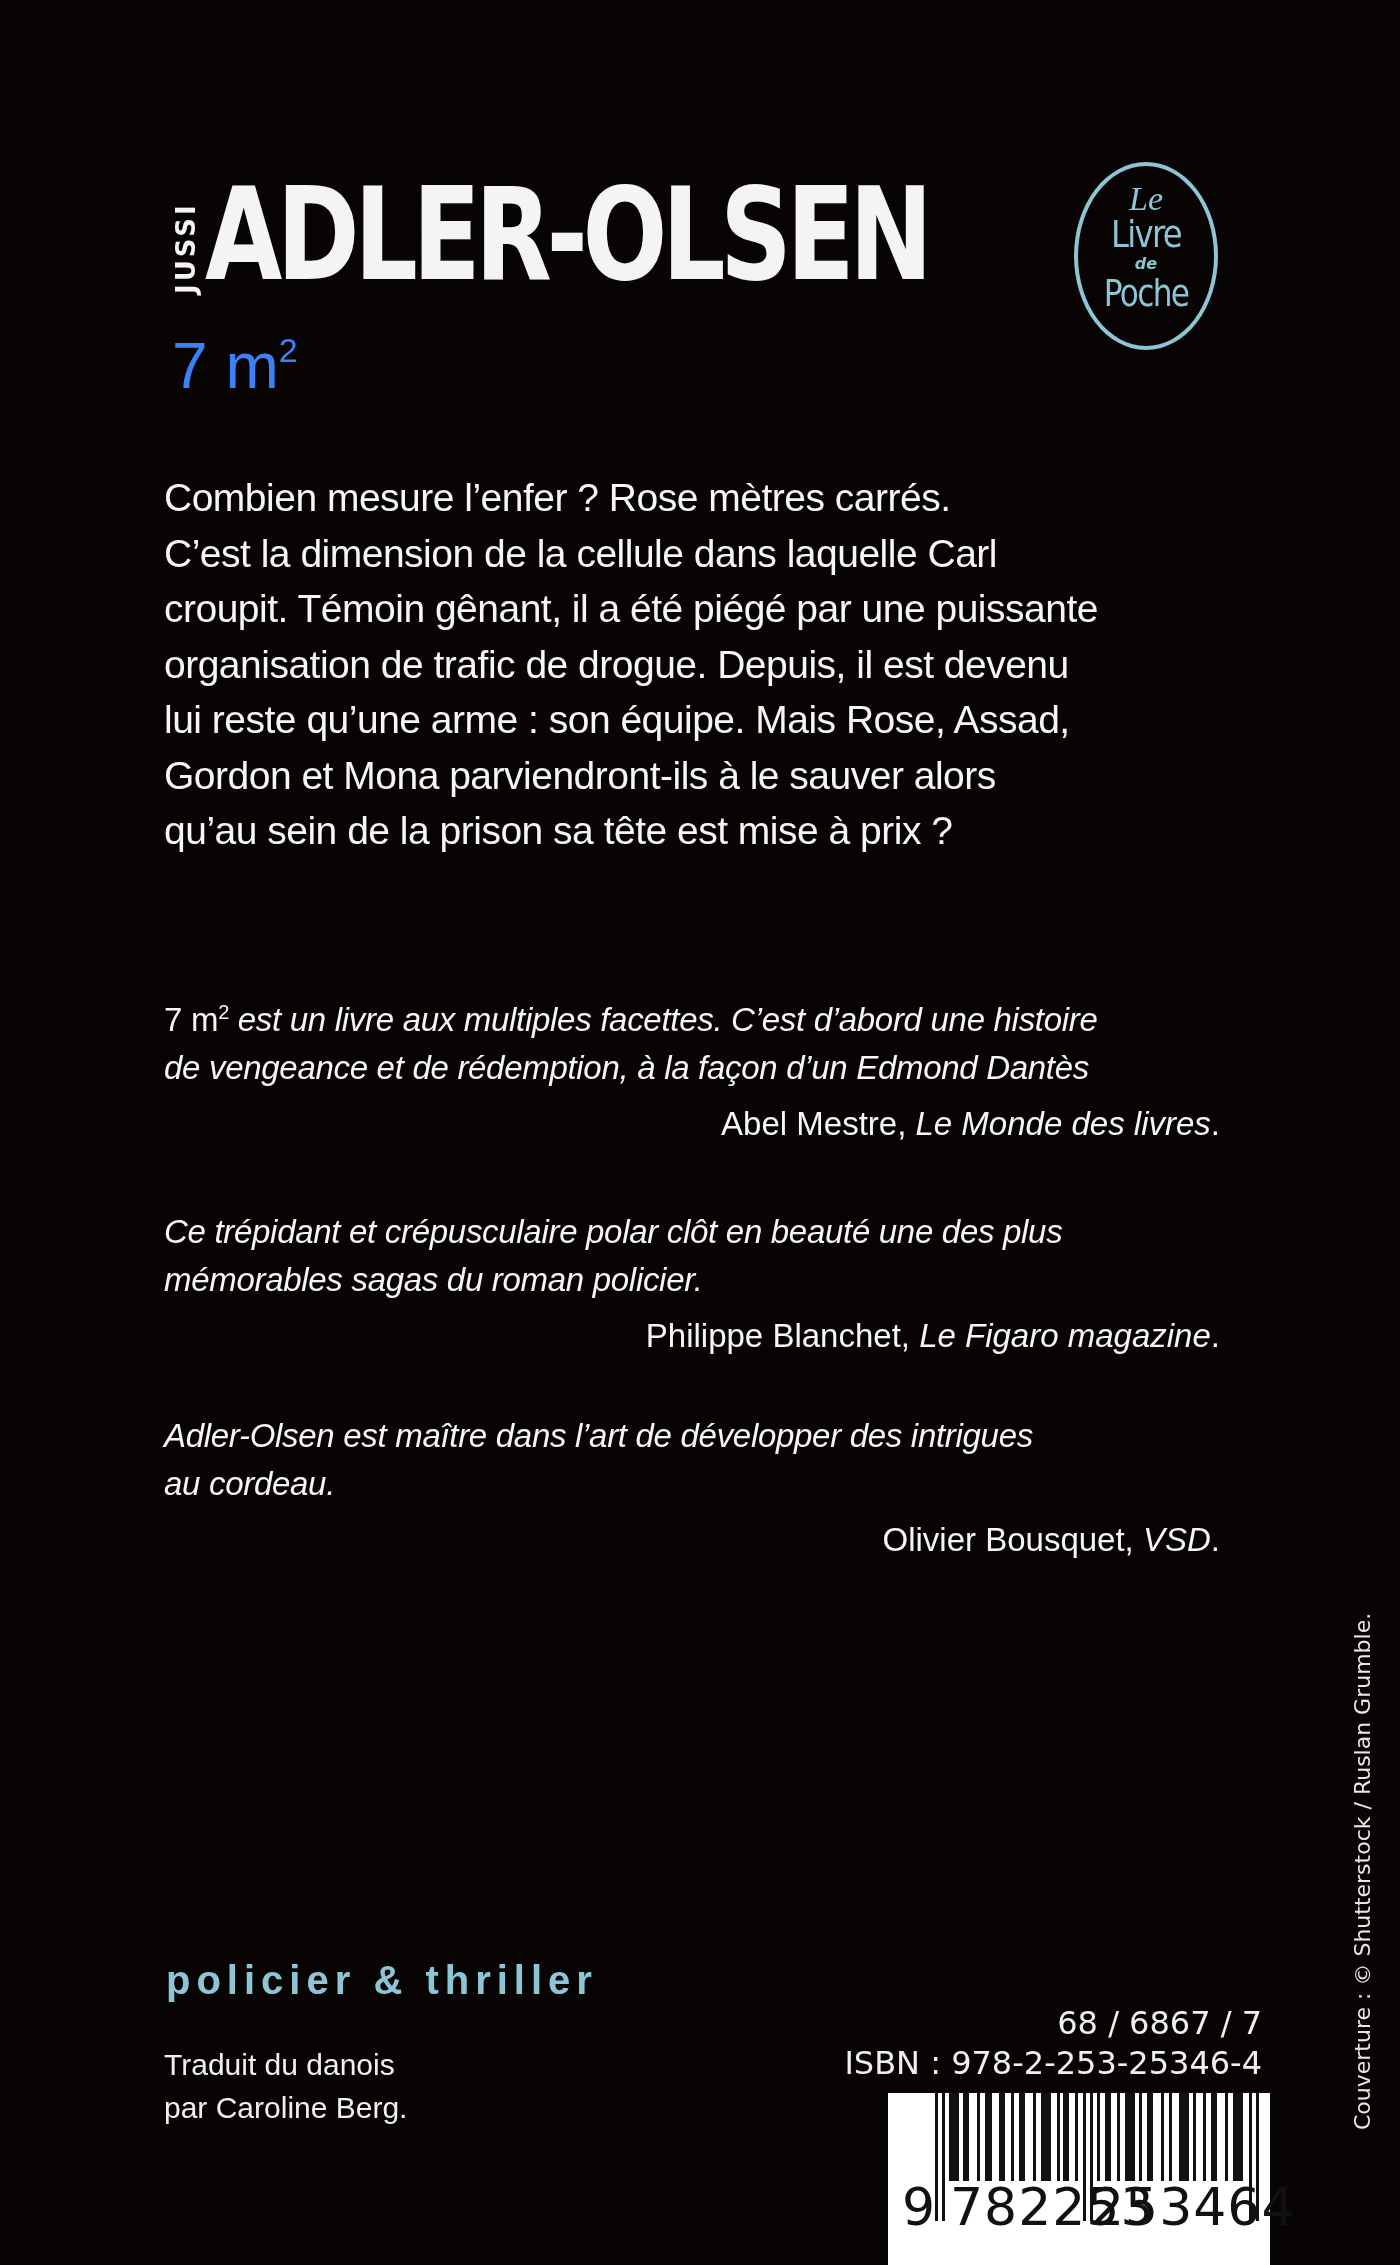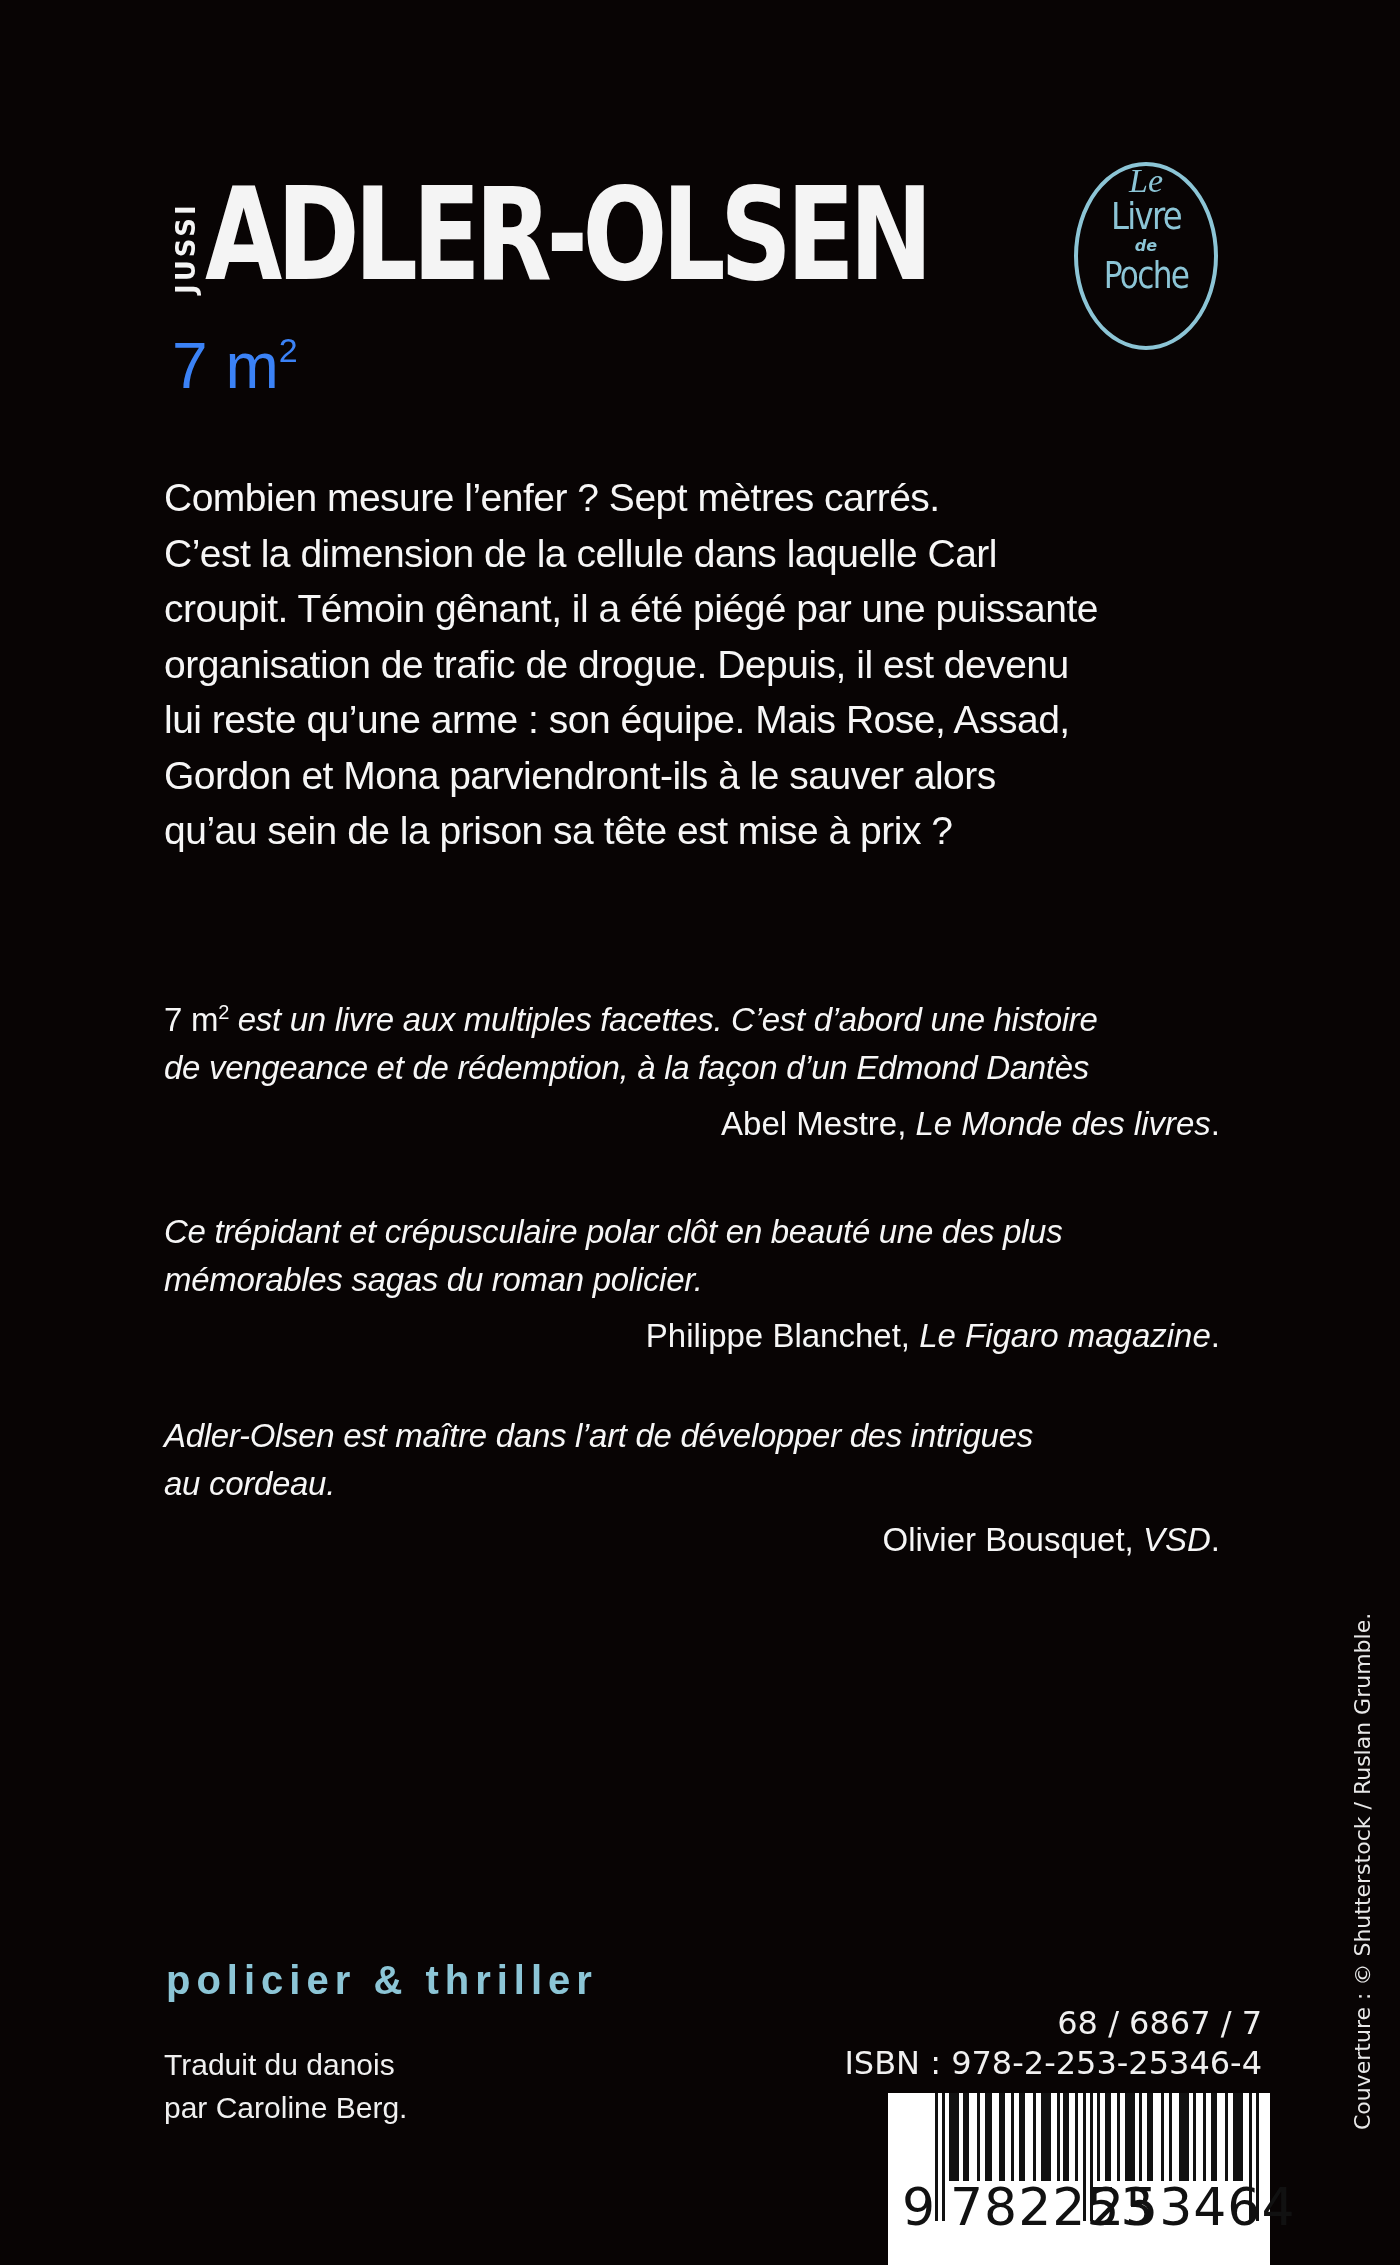--- a/index.html
+++ b/index.html
@@ -20,21 +20,21 @@
     transform:scaleX(0.78); transform-origin:0 0; white-space:nowrap;
   }
   .title {
     left:172px; top:318px; font-family:Liberation Sans, sans-serif; font-size:64px; color:#3b82f6; line-height:64px;
   }
   .title sup { font-size:34px; vertical-align:26px; }
   .logo {
     left:1074px; top:162px; width:144px; height:188px; border:4px solid #8cc5d6; border-radius:50%;
     box-sizing:border-box; color:#8cc5d6; text-align:center;
   }
-  .logo .le { font-family:"Liberation Serif", serif; font-style:italic; font-size:34px; line-height:30px; margin-top:0; }
+  .logo .le { font-family:"Liberation Serif", serif; font-style:italic; font-size:34px; line-height:30px; margin-top:18px; }
   .logo .livre { font-family:"DejaVu Sans", sans-serif; font-size:38px; line-height:40px; letter-spacing:-2px; transform:scaleX(0.85); }
   .logo .de { font-family:"DejaVu Sans", sans-serif; font-style:italic; font-weight:bold; font-size:16px; line-height:20px; }
   .logo .poche { font-family:"DejaVu Sans", sans-serif; font-size:38px; line-height:38px; letter-spacing:-2px; transform:scaleX(0.82); }
   .blurb {
     left:164px; top:470px; width:1100px; font-family:"Liberation Sans", sans-serif; font-size:39px; line-height:55.5px;
     color:#f6f6f6; letter-spacing:-0.5px;
   }
   .blurb div { white-space:nowrap; }
   .quotes { left:164px; top:988px; width:1056px; font-size:33px; line-height:48px; color:#f6f6f6; }
   .q { font-style:italic; white-space:nowrap; letter-spacing:-0.3px; }
@@ -66,21 +66,21 @@
 <div class="abs title"><span>7 m</span><sup>2</sup></div>
 
 <div class="abs logo">
   <div class="le">Le</div>
   <div class="livre">Livre</div>
   <div class="de">de</div>
   <div class="poche">Poche</div>
 </div>
 
 <div class="abs blurb">
-  <div>Combien mesure l’enfer ? Sept mètres carrés.</div>
+  <div>Combien mesure l’enfer ? Rose mètres carrés.</div>
   <div>C’est la dimension de la cellule dans laquelle Carl</div>
   <div>croupit. Témoin gênant, il a été piégé par une puissante</div>
   <div>organisation de trafic de drogue. Depuis, il est devenu</div>
   <div>lui reste qu’une arme : son équipe. Mais Rose, Assad,</div>
   <div>Gordon et Mona parviendront-ils à le sauver alors</div>
   <div>qu’au sein de la prison sa tête est mise à prix ?</div>
 </div>
 
 <div class="abs quotes">
   <div class="q"><span class="up">7 m</span><sup class="up">2</sup><span> est un livre aux multiples facettes. C’est d’abord une histoire</span></div>

